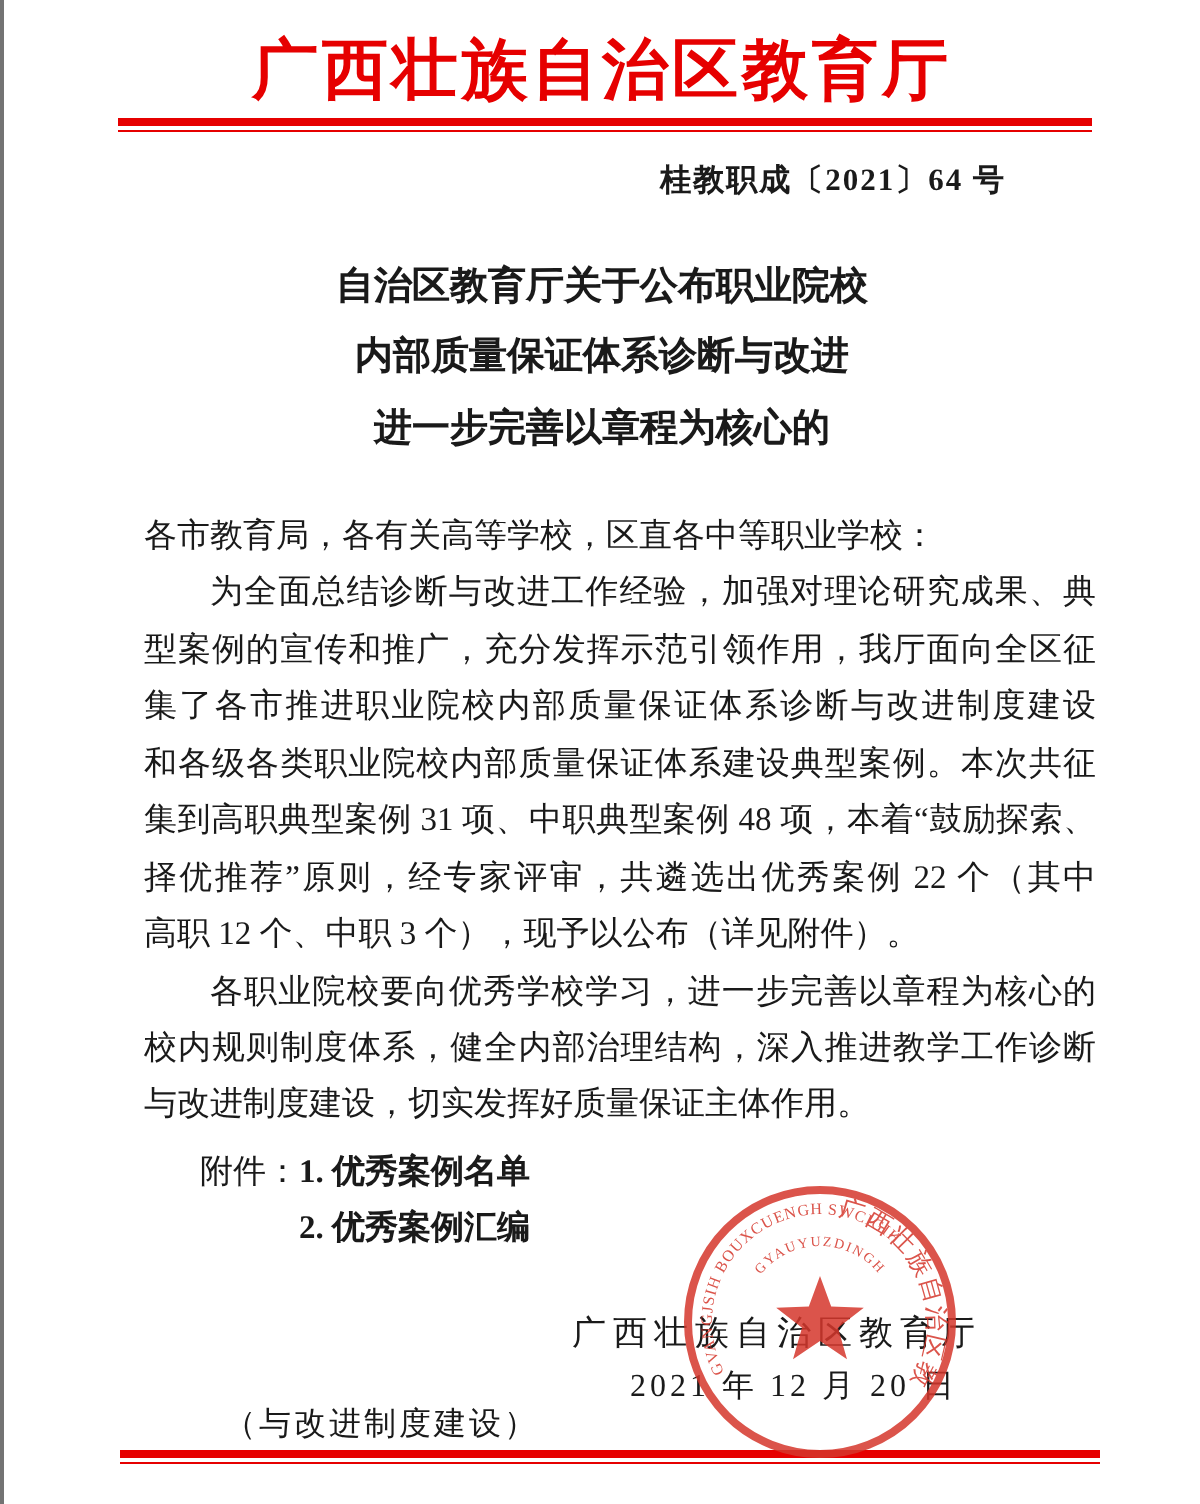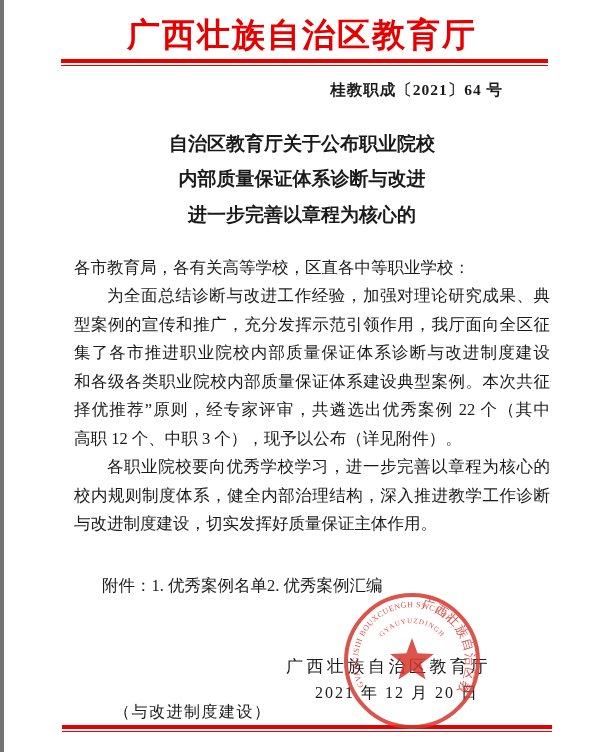--- a/index.html
+++ b/index.html
@@ -1,20 +1,20 @@
 <!DOCTYPE html>
 <html style="--red: #e60000; --seal-red: #d5372c;"><head>
 <meta charset="utf-8">
 <style>
   html,body{margin:0;padding:0;background:#ffffff;}
   .page{
     position:relative;
     width:600px;height:752px;
     background:#ffffff;
-    border-left:4px solid #737373;
+    border-left:2px solid #737373;
     box-sizing:border-box;
     overflow:hidden;
     font-family:"Liberation Serif","DejaVu Serif",serif;
     color:#1a1a1a;
   }
   .agency-title{
     position:absolute;top:13px;left:0;width:100%;
     text-align:center;
     font-size:33px;font-weight:bold;
     color:var(--red);
@@ -47,21 +47,21 @@
     text-align:justify;
     text-align-last:justify;
   }
   .body-text .line.indent{padding-left:33px;}
   .body-text .line.indent.fill{padding-left:0;text-indent:33px;}
   .attachments{
     position:absolute;top:572px;left:98px;
     display:flex;flex-direction:row;
     font-size:16.5px;line-height:28px;
   }
-  .attachments .items{display:flex;flex-direction:row;}
+  .attachments .items{display:flex;flex-direction:column;font-weight:bold;}
   .signature-agency{
     position:absolute;top:655px;right:109px;
     font-size:17px;letter-spacing:3.5px;white-space:nowrap;
   }
   .signature-date{
     position:absolute;top:683px;right:121px;
     font-size:16px;letter-spacing:2px;white-space:nowrap;
   }
   .footer-note{
     position:absolute;top:702px;left:110px;
@@ -96,20 +96,21 @@
     <div>内部质量保证体系诊断与改进</div>
     <div>进一步完善以章程为核心的</div>
   </div>
 
   <div class="body-text">
     <div class="line">各市教育局，各有关高等学校，区直各中等职业学校：</div>
     <div class="line indent fill">为全面总结诊断与改进工作经验，加强对理论研究成果、典</div>
     <div class="line fill">型案例的宣传和推广，充分发挥示范引领作用，我厅面向全区征</div>
     <div class="line fill">集了各市推进职业院校内部质量保证体系诊断与改进制度建设</div>
     <div class="line fill">和各级各类职业院校内部质量保证体系建设典型案例。本次共征</div>
+    <div class="line fill">集到高职典型案例 31 项、中职典型案例 48 项，本着“鼓励探索、</div>
     <div class="line fill">择优推荐”原则，经专家评审，共遴选出优秀案例 22 个（其中</div>
     <div class="line">高职 12 个、中职 3 个），现予以公布（详见附件）。</div>
     <div class="line indent fill">各职业院校要向优秀学校学习，进一步完善以章程为核心的</div>
     <div class="line fill">校内规则制度体系，健全内部治理结构，深入推进教学工作诊断</div>
     <div class="line">与改进制度建设，切实发挥好质量保证主体作用。</div>
   </div>
 
   <div class="attachments">
     <div>附件：</div>
     <div class="items">

